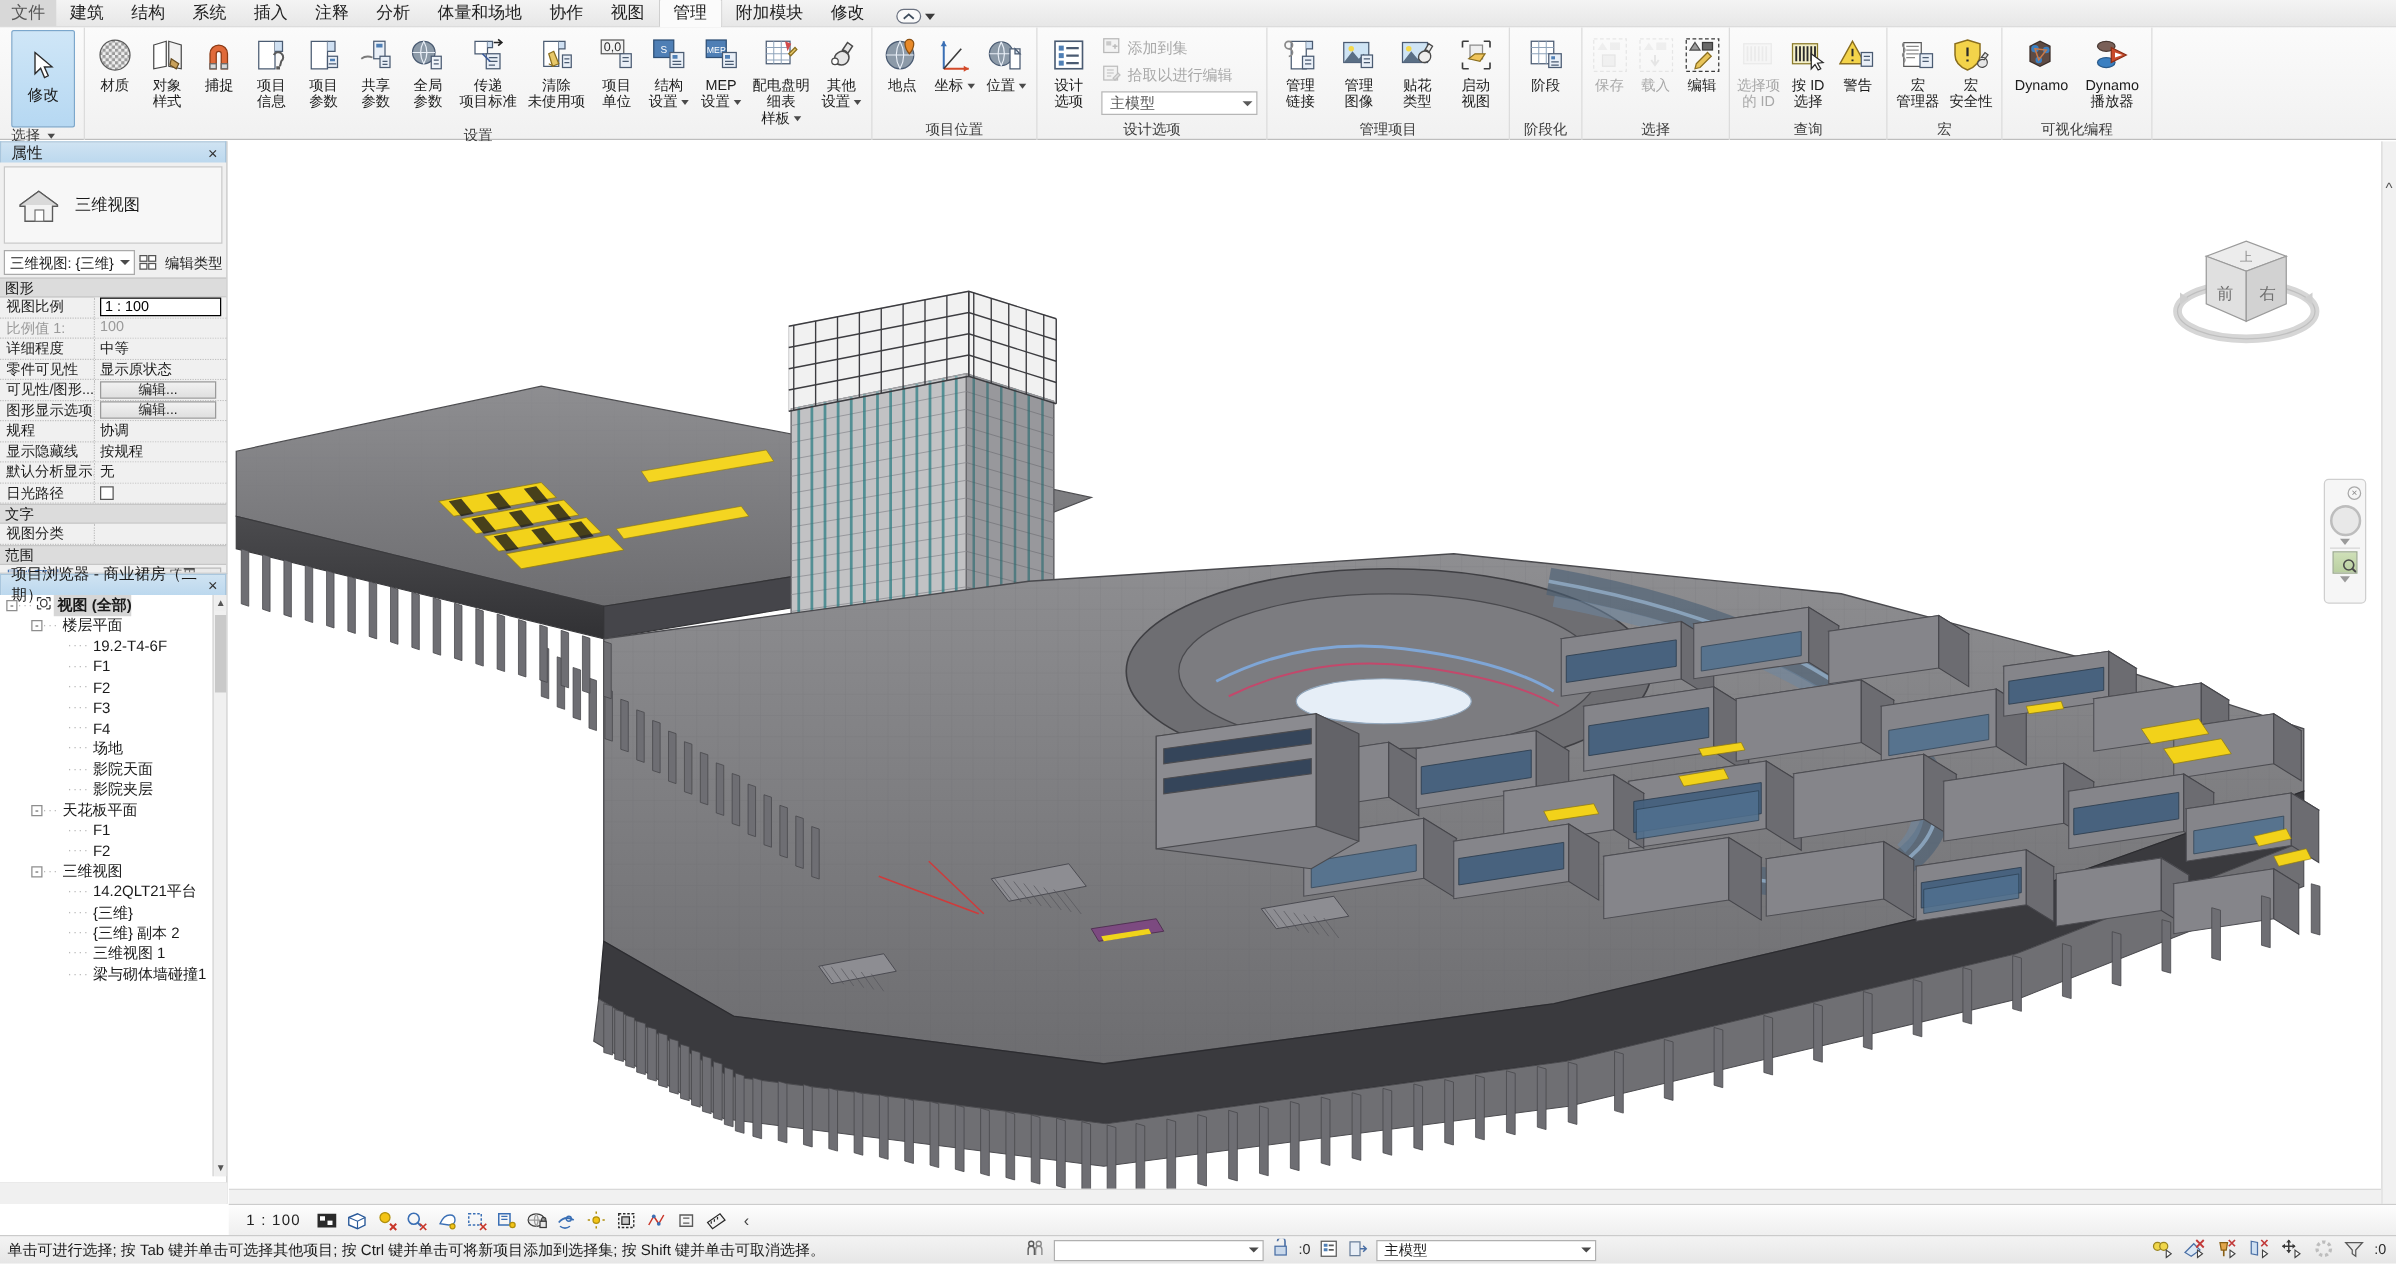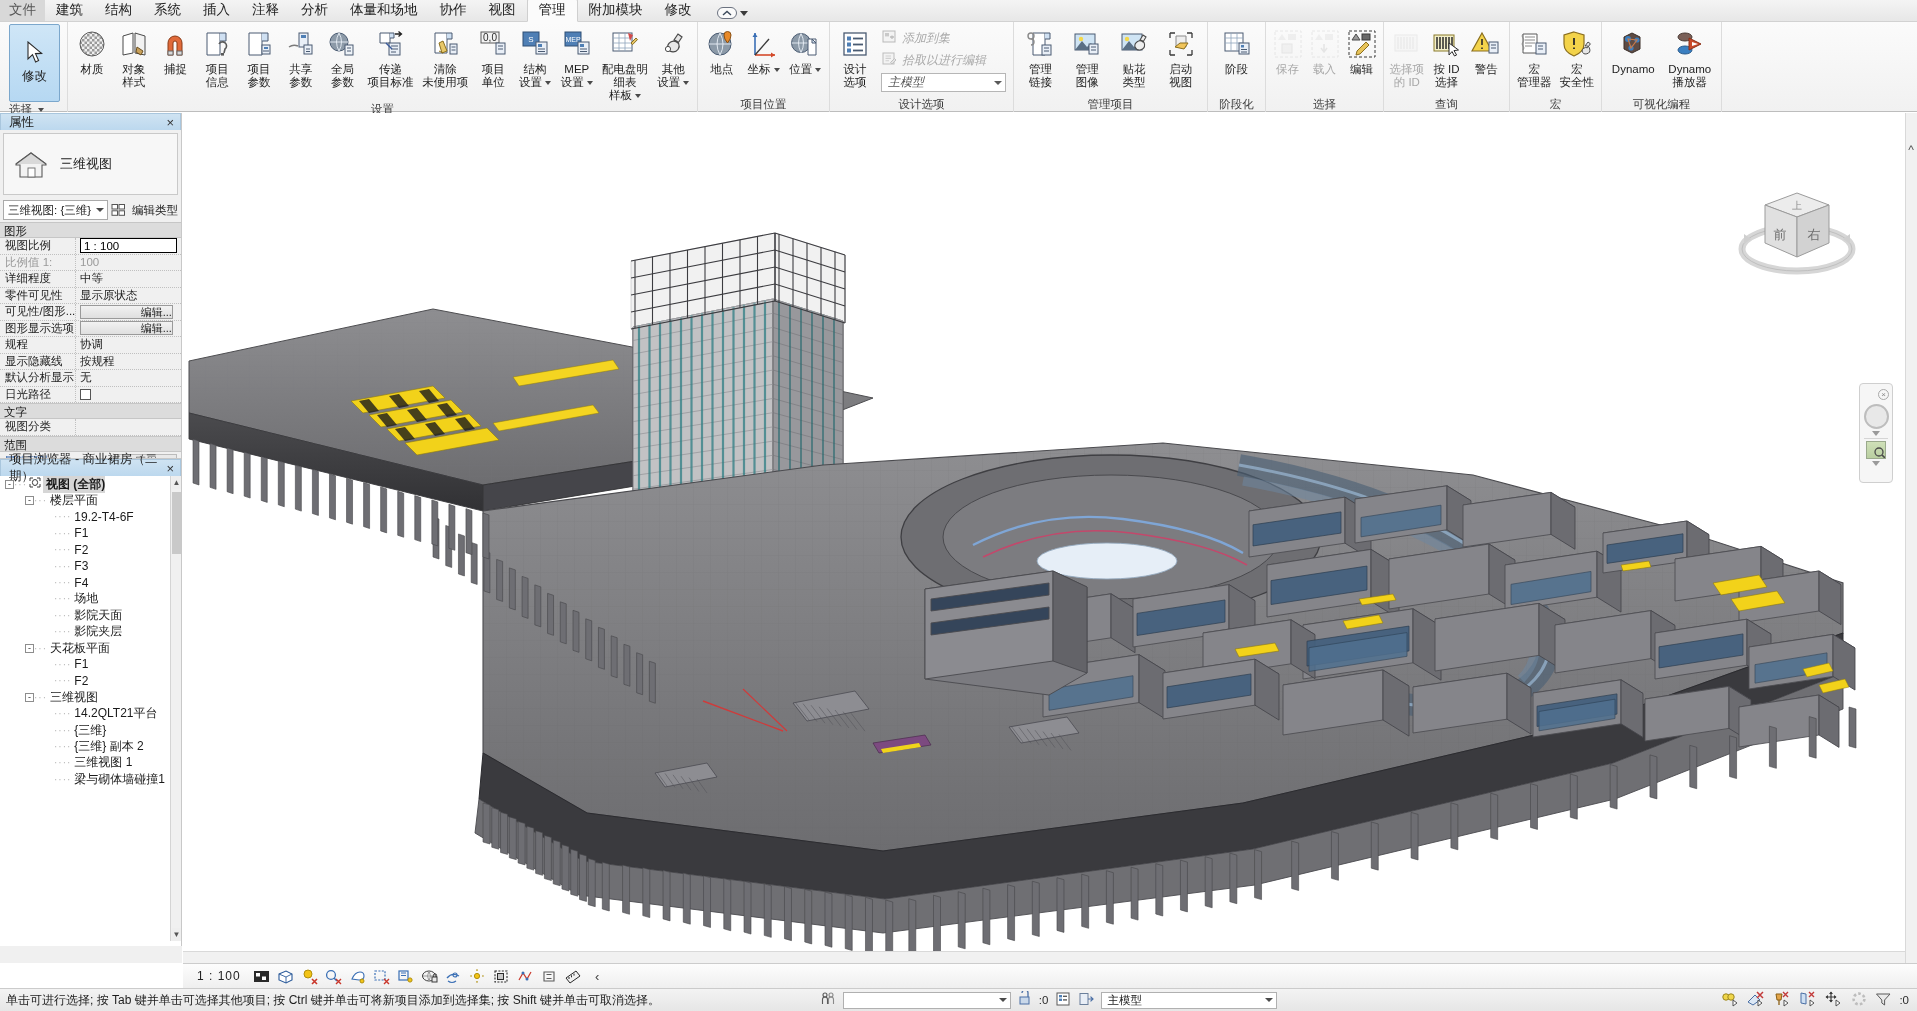--- a/index.html
+++ b/index.html
@@ -122,21 +122,21 @@
   .prop-k { width: 76px; padding-left:5px; display:flex;align-items:center; color:#1d1d1d;
             border-right:1px dotted #c0c0c0; overflow:hidden; white-space:nowrap;}
   .prop-v { flex:1; padding-left:4px; display:flex;align-items:center; color:#1d1d1d; background:#f0f0f0;}
   .prop-row.dimk .prop-k, .prop-row.dimk .prop-v { color:#9a9a9a; }
   .prop-v input.vfield {
     width: 96%; height:15px; border:1px solid #000; background:#fff; font-size:11.5px;
     padding-left:3px; font-family: inherit;
   }
   .btn-edit {
     width: 92%; height: 14px; background: linear-gradient(#f2f2f2,#dfdfdf);
-    border:1px solid #9a9a9a; font-size:11px; text-align:right; line-height:12px;
+    border:1px solid #9a9a9a; font-size:11px; text-align:center; line-height:12px;
   }
   .chk-sq { width:11px;height:11px;border:1px solid #555; background:#fff; }
   .prop-foot { display:flex; align-items:center; justify-content:space-between; padding: 2px 4px;
                font-size:11.5px; }
   .link { color:#2b5fa8; text-decoration: underline; }
   .apply-btn { width:62px;height:15px;background:#e9e9e9;border:1px solid #bbb;text-align:center;font-size:11px;line-height:13px;color:#666;}
 
   
   #browser {
     position:absolute; left:0; top:458px; width:182px; height:505px;
@@ -480,21 +480,21 @@
               <rect x="13" y="14.6" width="10" height="1.8" fill="#4a5b72"></rect>
               <rect x="7" y="19.5" width="4" height="4" fill="#4f7fb5"></rect>
               <rect x="13" y="20.6" width="10" height="1.8" fill="#4a5b72"></rect>
             </svg>
           </div>
           <div class="lbl two-line">
             <span>设计</span><br>
             <span>选项</span>
           </div>
         </div>
-        <div class="stack" style="flex:1;font-style:italic;">
+        <div class="stack" style="flex:1;">
           <div class="srow">
             <span>
               <svg width="17" height="17" viewBox="0 0 17 17">
                 <rect x="2" y="3" width="12" height="11" fill="#f3f3f3" stroke="#b9b9b9"></rect>
                 <rect x="4" y="5" width="4" height="3.4" fill="#c9c9c9"></rect>
                 <path d="M9 9 L13 9 M11 7.4 L11 11" stroke="#bdbdbd" stroke-width="1.3"></path>
               </svg>
             </span>
             <span class="lbl">添加到集</span>
           </div>

